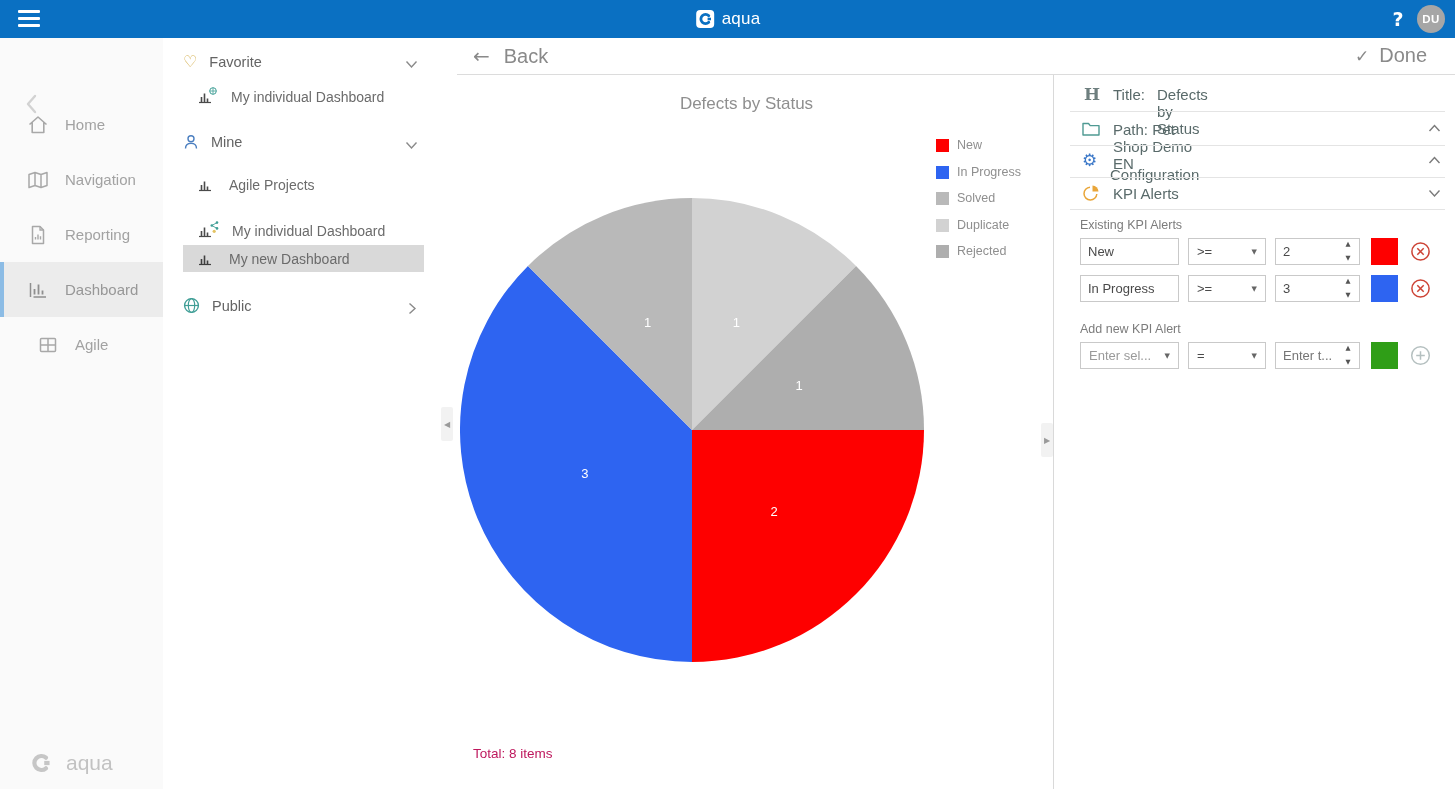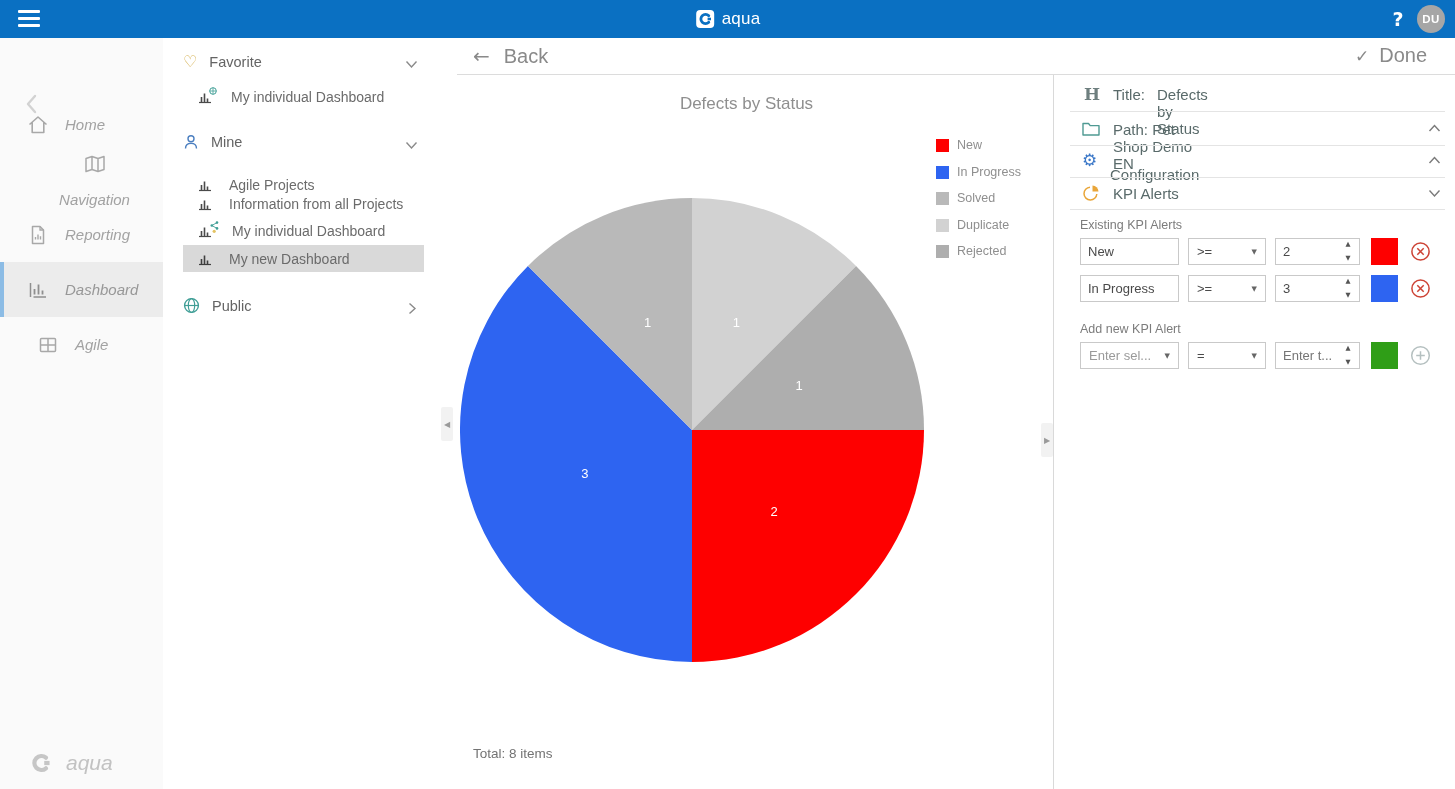--- a/index.html
+++ b/index.html
@@ -12,21 +12,21 @@
   #topbar { left:0; top:0; width:1455px; height:38px; background:#0a70c2; }
   #hamburger { left:18px; top:10px; width:24px; height:18px; cursor:pointer; }
   #hamburger span { display:block; width:22px; height:3px; background:#fff; margin-bottom:4px; border-radius:1px; }
   #brand { left:50%; top:0; transform:translateX(-50%); height:38px; display:flex; align-items:center; gap:7px; }
   #brand .brand-text { color:#fff; font-size:17px; letter-spacing:.2px; }
   #help { right:45px; top:5px; width:24px; height:28px; color:#fff; font:bold 19px "DejaVu Sans",sans-serif; text-align:center; line-height:28px; cursor:pointer; }
   #avatar { right:10px; top:5px; width:28px; height:28px; border-radius:50%; background:#a6a6a6; color:#fff;
     font-size:11.5px; font-weight:bold; letter-spacing:.5px; display:flex; align-items:center; justify-content:center; cursor:pointer;text-align:right; }
 
   
-  #sidebar { left:0; top:38px; width:163px; height:751px; background:#fafafa;font-style:italic; }
+  #sidebar { left:0; top:38px; width:163px; height:751px; background:#fafafa; }
   .nav-item { position:absolute; left:0; width:163px; height:55px; display:flex; align-items:center;
     padding-left:26px; gap:15px; color:#a2a2a2; font-size:15px; cursor:pointer; }
   .nav-item svg { flex:0 0 auto; }
   .nav-item.selected { background:#ececec; border-left:4px solid #8cbce5; padding-left:22px; color:#979797; }
   #side-footer { left:28px; bottom:12px; display:flex; align-items:center; gap:10px; }
   #side-footer .ftxt { font-size:21px; color:#c2c2c2; }
 
   
   .tree-header { position:absolute; display:flex; align-items:center; gap:12px; font-size:14.5px; color:#646464; cursor:pointer; }
   .tree-item { position:absolute; display:flex; align-items:center; gap:16px; font-size:14px; color:#6b6b6b; height:27px; cursor:pointer; }
@@ -42,21 +42,21 @@
   #done-check { font-family:"DejaVu Sans",sans-serif; font-size:17px; }
   #done-label { font-size:20px; }
 
   
   #chart-title { left:440px; top:94px; width:613px; text-align:center; font-size:17px; color:#8f8f8f; }
   #legend { left:936px; top:139px; }
   .legend-row { display:flex; align-items:center; gap:8px; height:13px; margin-bottom:13.5px; cursor:pointer; }
   .legend-swatch { width:13px; height:13px; }
   .legend-label { font-size:12.5px; color:#8f8f8f; line-height:13px; }
   #pie-svg { left:460px; top:198px; }
-  #total-label { left:473px; top:746px; font-size:13.5px; color:#737373; }
+  #total-label { left:473px; top:746px; font-size:13.5px; color:#be185d; }
   .car-arrow { position:absolute; width:12px; height:34px; background:#f2f2f2; border-radius:2px; color:#9a9a9a;
     font-family:"DejaVu Sans",sans-serif; font-size:8px; display:flex; align-items:center; justify-content:center; cursor:pointer; }
 
   
   #v-divider { left:1053px; top:75px; width:1px; height:714px; background:#d9d9d9; }
   .panel-line { position:absolute; left:1070px; width:375px; height:1px; background:#e4e4e4; }
   .panel-label { position:absolute; font-size:15px; color:#596a6a; }
   .small-label { position:absolute; font-size:12.5px; color:#7c7c7c; }
   .ctl { position:absolute; height:27px; border:1px solid #c9c9c9; background:#fff; font-size:13px; color:#4a4a4a;
     font-family:"Liberation Sans","DejaVu Sans",sans-serif; }
@@ -101,21 +101,21 @@
     <svg class="abs" style="left:24px;top:54px;" width="16" height="24" viewBox="0 0 16 24">
       <polyline points="11,4 4,12 11,20" fill="none" stroke="#d2d2d2" stroke-width="2.4" stroke-linecap="round" stroke-linejoin="round"></polyline>
     </svg>
 
     <div class="nav-item" style="top:59px;">
       <svg width="24" height="24" viewBox="0 0 24 24">
         <path d="M3.5 11.5 L12 4 L20.5 11.5 M6.2 9.6 V19.5 H17.8 V9.6" fill="none" stroke="#a8a8a8" stroke-width="1.6" stroke-linejoin="round"></path>
       </svg>
       <span>Home</span>
     </div>
-    <div class="nav-item" style="top:114px;flex-direction:column;">
+    <div class="nav-item" style="top:114px;">
       <svg width="24" height="24" viewBox="0 0 24 24">
         <path d="M3 6.5 L9 4.5 L15 6.5 L21 4.5 V17.5 L15 19.5 L9 17.5 L3 19.5 Z M9 4.5 V17.5 M15 6.5 V19.5" fill="none" stroke="#a8a8a8" stroke-width="1.5" stroke-linejoin="round"></path>
       </svg>
       <span>Navigation</span>
     </div>
     <div class="nav-item" style="top:169px;">
       <svg width="24" height="24" viewBox="0 0 24 24">
         <path d="M6.5 3.5 H14 L17.5 7 V20.5 H6.5 Z" fill="none" stroke="#a8a8a8" stroke-width="1.5" stroke-linejoin="round"></path>
         <path d="M14 3.5 V7 H17.5" fill="none" stroke="#a8a8a8" stroke-width="1.3"></path>
         <path d="M9.5 16.5 V14 M12 16.5 V11.5 M14.5 16.5 V13.2" stroke="#a8a8a8" stroke-width="1.4"></path>
@@ -178,27 +178,20 @@
   <svg class="tree-chevron" style="left:405px;top:141px;" width="13" height="9" viewBox="0 0 13 9">
     <polyline points="1.5,1.5 6.5,7 11.5,1.5" fill="none" stroke="#8a8a8a" stroke-width="1.4"></polyline>
   </svg>
 
   <div class="tree-item" style="left:198px;top:171px;">
     <svg width="15" height="14" viewBox="0 0 15 14">
       <path d="M1 12.5 H13" stroke="#4a4a4a" stroke-width="1.2"></path>
       <path d="M3.5 12.5 V7 M6.5 12.5 V3.5 M9.5 12.5 V8.5" stroke="#4a4a4a" stroke-width="1.6"></path>
     </svg>
     <span>Agile Projects</span>
-  </div>
-  <div class="tree-item" style="left:198px;top:190px;">
-    <svg width="15" height="14" viewBox="0 0 15 14">
-      <path d="M1 12.5 H13" stroke="#4a4a4a" stroke-width="1.2"></path>
-      <path d="M3.5 12.5 V7 M6.5 12.5 V3.5 M9.5 12.5 V8.5" stroke="#4a4a4a" stroke-width="1.6"></path>
-    </svg>
-    <span>Information from all Projects</span>
   </div>
   <div class="tree-item" style="left:198px;top:217px;">
     <span style="position:relative;width:18px;height:15px;">
       <svg width="15" height="14" viewBox="0 0 15 14" style="position:absolute;left:0;top:1px;">
         <path d="M1 12.5 H13" stroke="#4a4a4a" stroke-width="1.2"></path>
         <path d="M3.5 12.5 V7 M6.5 12.5 V3.5 M9.5 12.5 V8.5" stroke="#4a4a4a" stroke-width="1.6"></path>
       </svg>
       <svg width="9" height="12" viewBox="0 0 9 12" style="position:absolute;right:-3px;top:-2px;">
         <circle cx="7" cy="1.6" r="1.3" fill="#3f9e96"></circle>
         <circle cx="1.8" cy="4.5" r="1.3" fill="#3f9e96"></circle>

